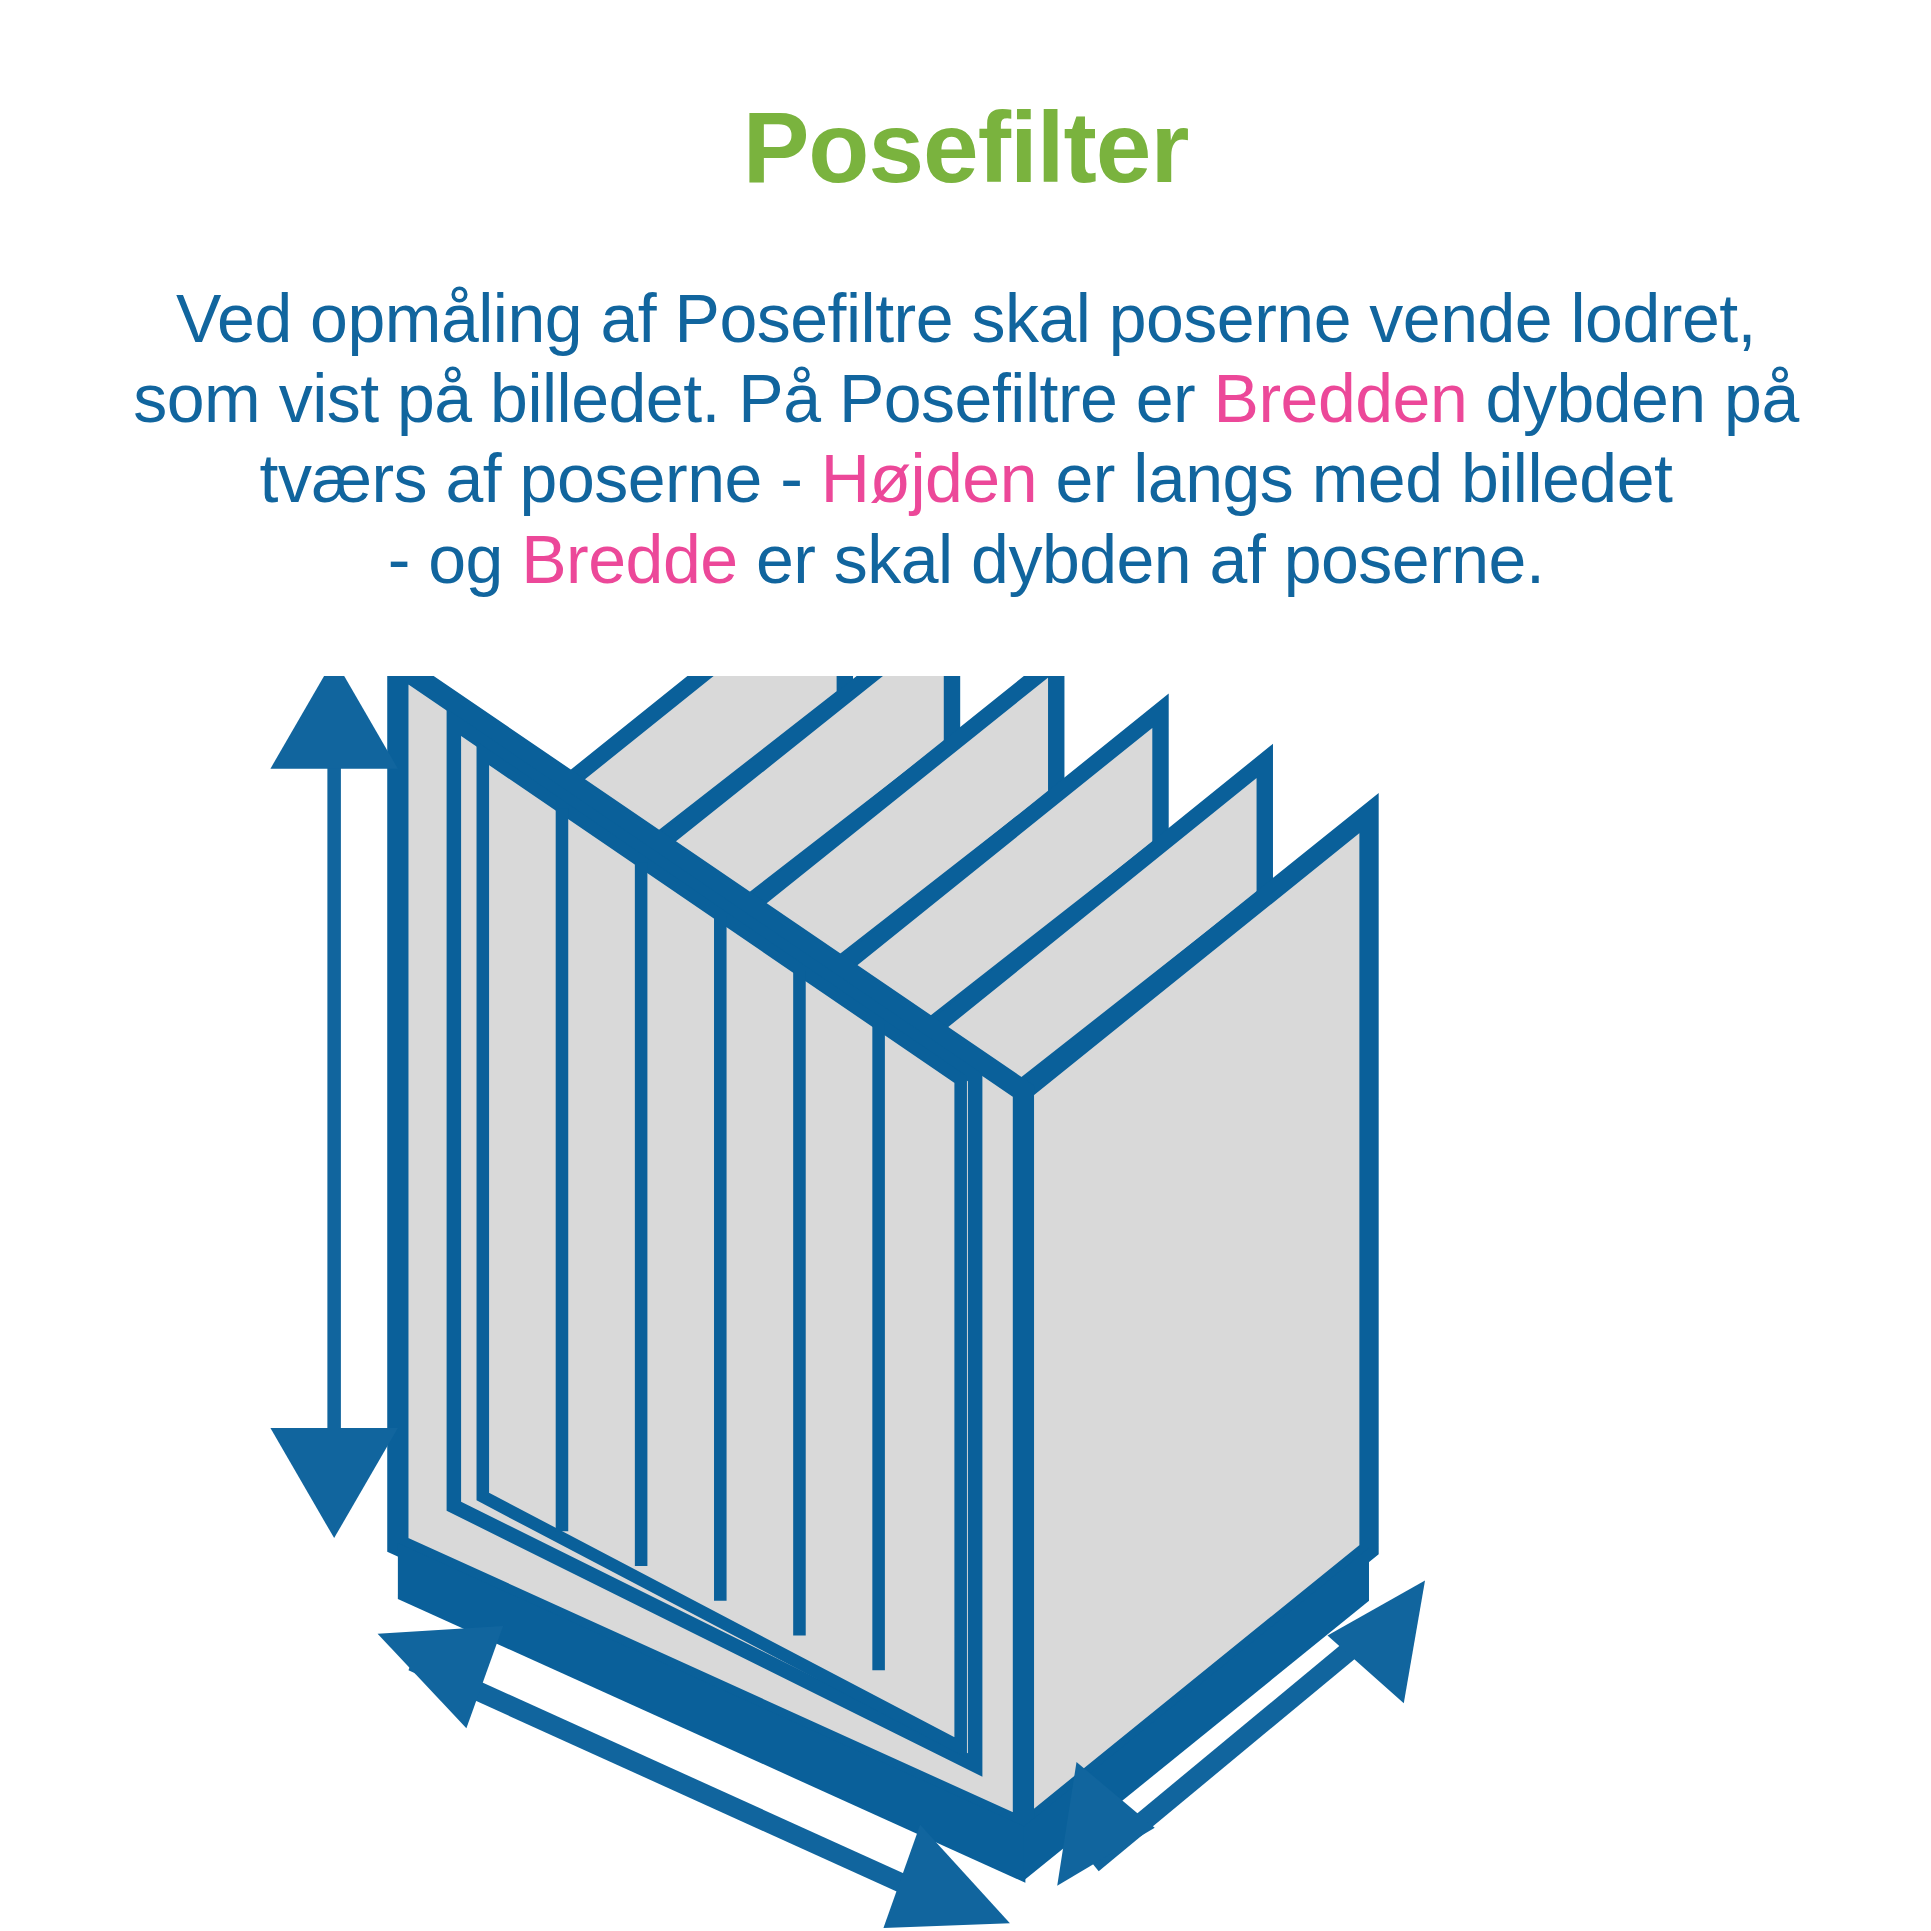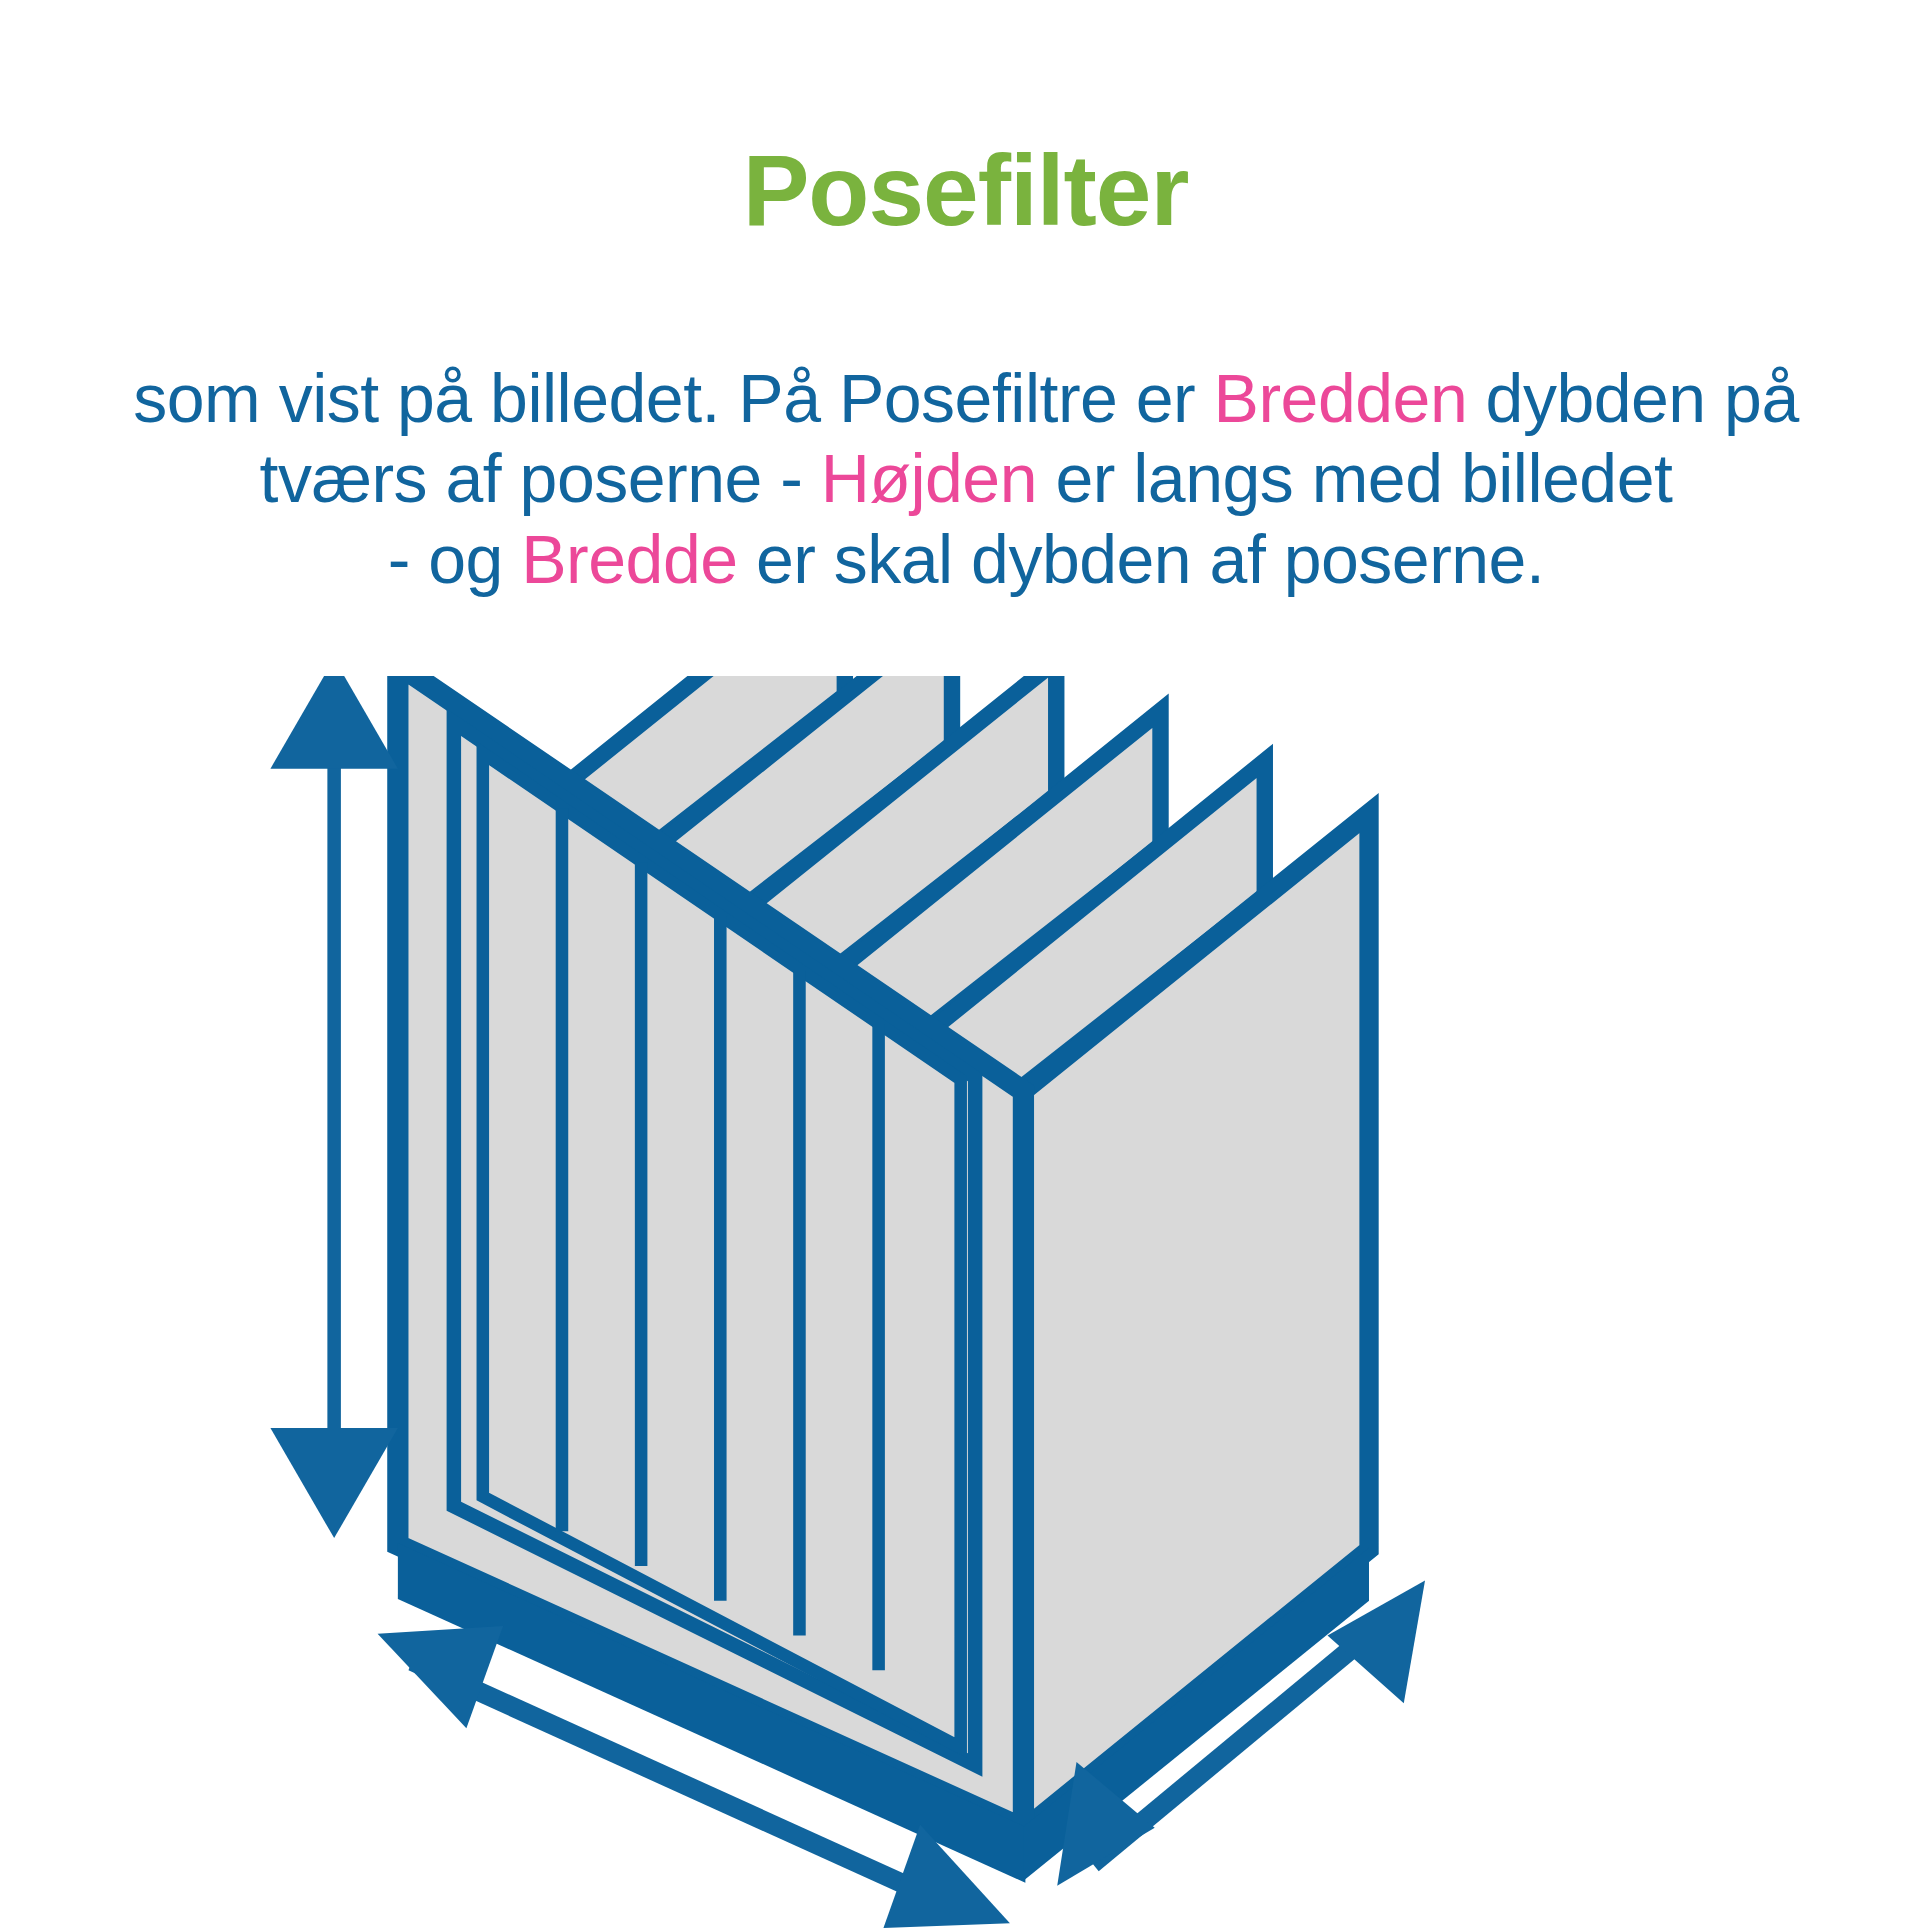--- a/index.html
+++ b/index.html
@@ -23,21 +23,20 @@
     position: absolute;
     top: 95px;
     left: 0;
     width: 1931px;
     text-align: center;
     font-size: 100px;
     font-weight: bold;
     color: #7ab33e;
     letter-spacing: -1px;
     line-height: 1.05;
-    margin-top: 43px;
   }
   .intro {
     position: absolute;
     top: 278px;
     left: 68px;
     width: 1796px;
     text-align: center;
     font-size: 68px;
     line-height: 1.18;
     color: #11659e;
@@ -66,21 +65,21 @@
   #label-dybde { left: 1506px; top: 1620px; }
 </style>
 </head>
 <body>
 
 <div class="page">
 
   <div class="title">Posefilter</div>
 
   <div class="intro">
-    <br>
+    <span>Ved opmåling af Posefiltre skal poserne vende lodret,</span><br>
     <span>som vist på billedet. På Posefiltre er </span><span class="hl">Bredden</span><span> dybden på</span><br>
     <span>tværs af poserne - </span><span class="hl">Højden</span><span> er langs med billedet</span><br>
     <span>- og </span><span class="hl">Bredde</span><span> er skal dybden af poserne.</span>
   </div>
 
   <div class="figure">
     <svg width="1931" height="1255" viewBox="0 0 2000 1300" xmlns="http://www.w3.org/2000/svg">
 
       <g>
 

